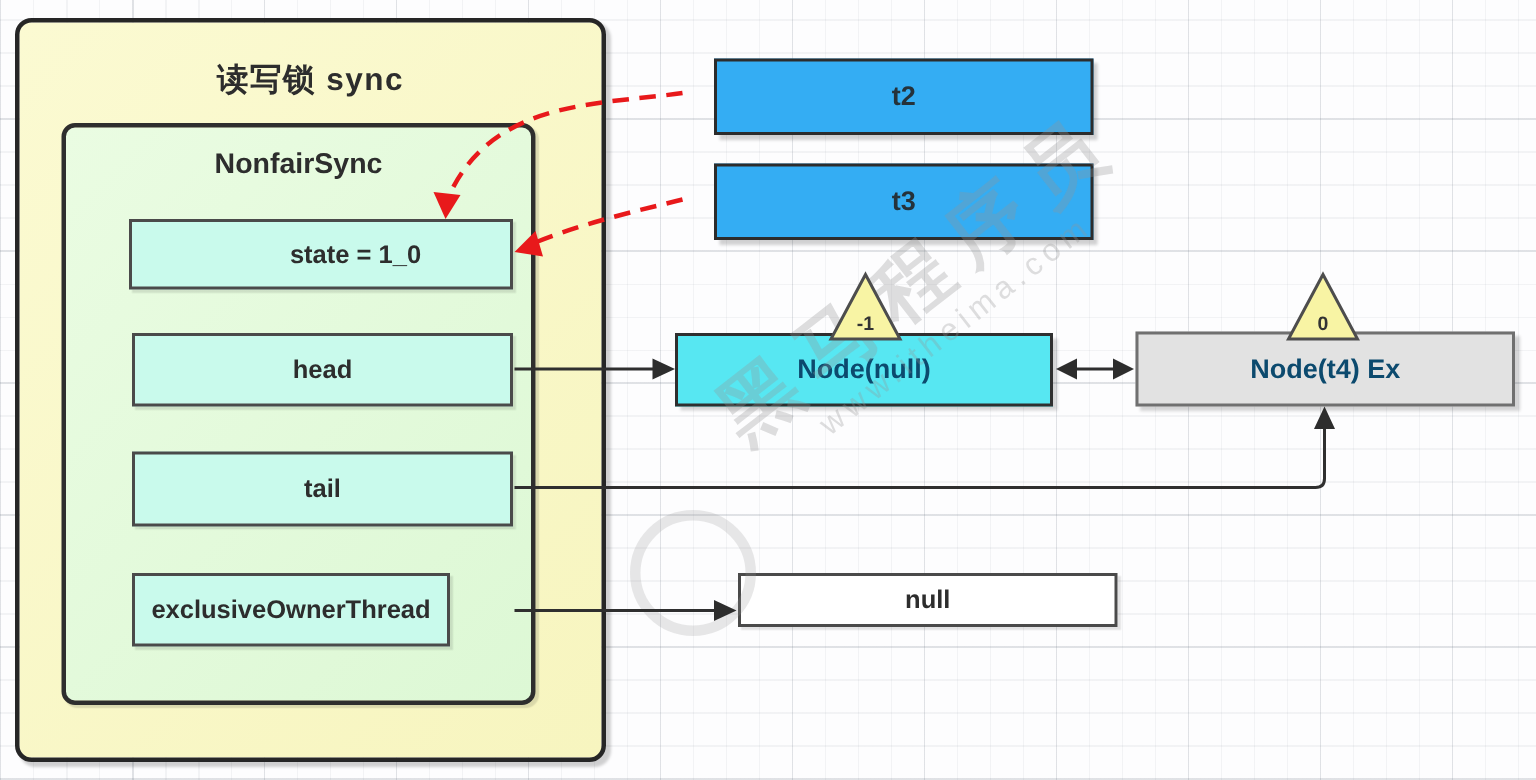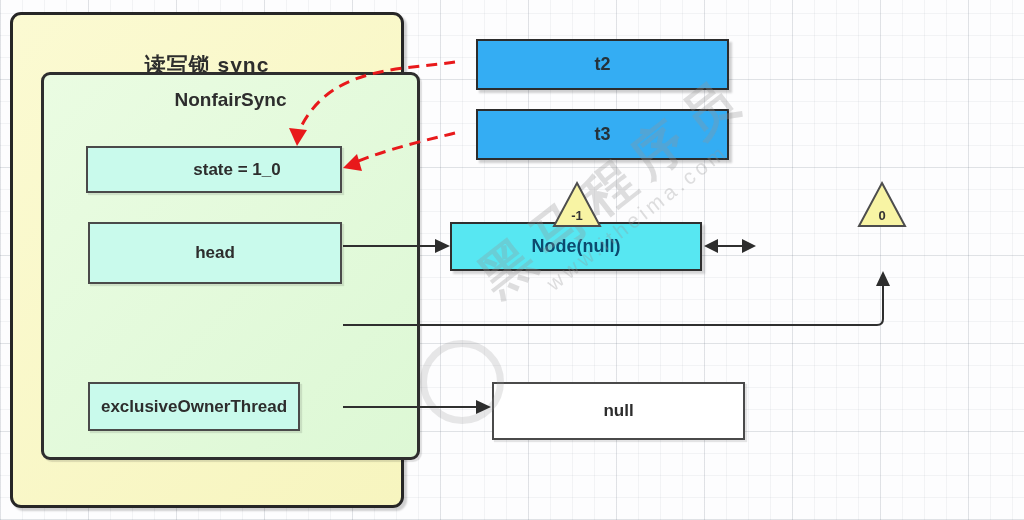--- a/index.html
+++ b/index.html
@@ -14,54 +14,54 @@
       repeating-linear-gradient(90deg, rgba(99,110,125,.07) 0 1px, transparent 1px 22px),
       repeating-linear-gradient(0deg,  rgba(99,110,125,.07) 0 1px, transparent 1px 22px);
   }
   .box{position:absolute;z-index:2;}
   .outer{
     left:10px;top:12px;width:394px;height:496px;
     background:linear-gradient(135deg,#fbfad2,#f7f5bf);
     border:3.5px solid #262626;border-radius:11px;
     box-shadow:3px 3px 2px rgba(0,0,0,.18);
   }
-  .outer-title{margin-top:36px;text-align:center;font-size:21px;font-weight:bold;color:#2d2d2d;letter-spacing:1px;}
+  .outer-title{margin-top:24px;text-align:center;font-size:21px;font-weight:bold;color:#2d2d2d;letter-spacing:1px;}
   .inner{
-    left:41px;top:72px;width:379px;height:388px;
+    left:41px;top:82px;width:316px;height:388px;
     background:linear-gradient(135deg,#eafce2,#ddf8d5);
     border:3px solid #2e2e2e;border-radius:9px;
     box-shadow:2px 2px 1px rgba(0,0,0,.12);
   }
   .inner-title{margin-top:14px;text-align:center;font-size:19px;font-weight:bold;color:#2d2d2d;}
   .field{
     background:#c9faec;border:2px solid #4a4a4a;
     display:flex;align-items:center;justify-content:center;
     font-size:17px;font-weight:bold;color:#2d2d2d;
     box-shadow:2px 2px 1px rgba(0,0,0,.10);
   }
   .f-state{left:86px;top:146px;width:256px;height:47px;padding-left:46px;}
-  .f-head {left:88px;top:222px;width:254px;height:62px;}
+  .f-head {left:88px;top:222px;width:254px;height:49px;}
   .f-tail {left:88px;top:301px;width:254px;height:50px;}
   .f-eot  {left:88px;top:382px;width:212px;height:49px;}
   .thread{
     left:476px;width:253px;height:51px;
     background:#34adf3;border:2px solid #2c2c2c;
     display:flex;align-items:center;justify-content:center;
     font-size:18px;font-weight:bold;color:#25323a;
     box-shadow:3px 3px 2px rgba(0,0,0,.18);
   }
   .t2{top:39px;} .t3{top:109px;text-align:center;}
   .node{
     display:flex;align-items:center;justify-content:center;
     font-size:18px;font-weight:bold;color:#0c4a6e;
     box-shadow:3px 3px 2px rgba(0,0,0,.16);
   }
   .node-null{left:450px;top:222px;width:252px;height:49px;background:#57e7f2;border:2px solid #2f2f2f;}
   .node-t4 {left:757px;top:221px;width:253px;height:50px;background:#e2e2e2;border:2px solid #707070;}
-  .null-box{left:492px;top:382px;width:253px;height:58px;background:#ffffff;border:2px solid #4a4a4a;
+  .null-box{left:492px;top:382px;width:253px;height:36px;background:#ffffff;border:2px solid #4a4a4a;
     display:flex;align-items:center;justify-content:center;font-size:17px;font-weight:bold;color:#2d2d2d;
     box-shadow:2px 2px 1px rgba(0,0,0,.10);}
   .watermark{
     position:absolute;z-index:4;left:620px;top:195px;width:460px;text-align:center;
     transform:translate(-50%,-50%) rotate(-38deg);
     color:rgba(150,150,150,.30);pointer-events:none;
   }
   .wm-title{font-size:52px;font-weight:bold;letter-spacing:12px;line-height:1.1;}
   .wm-url{font-size:21px;letter-spacing:4px;}
   .wm-circle{
@@ -85,26 +85,28 @@
   <div class="box outer">
     <div class="outer-title">读写锁 sync</div>
   </div>
 
   <div class="box inner">
     <div class="inner-title">NonfairSync</div>
   </div>
 
   <div class="box field f-state">state = 1_0</div>
   <div class="box field f-head">head</div>
+  <div class="box field f-tail">tail</div>
   <div class="box field f-eot">exclusiveOwnerThread</div>
 
   <div class="box thread t2">t2</div>
   <div class="box thread t3">t3</div>
 
   <div class="box node node-null">Node(null)</div>
+  <div class="box node node-t4">Node(t4) Ex</div>
 
   <div class="box null-box">null</div>
 
   <svg class="overlay" width="1024" height="520" viewBox="0 0 1024 520">
 
     <line x1="343" y1="246" x2="437" y2="246" stroke="#2f2f2f" stroke-width="2"></line>
     <polygon points="450,246 435,239 435,253" fill="#2d2d2d"></polygon>
 
     <line x1="715" y1="246" x2="745" y2="246" stroke="#2f2f2f" stroke-width="2"></line>
     <polygon points="704,246 718,239 718,253" fill="#2d2d2d"></polygon>

